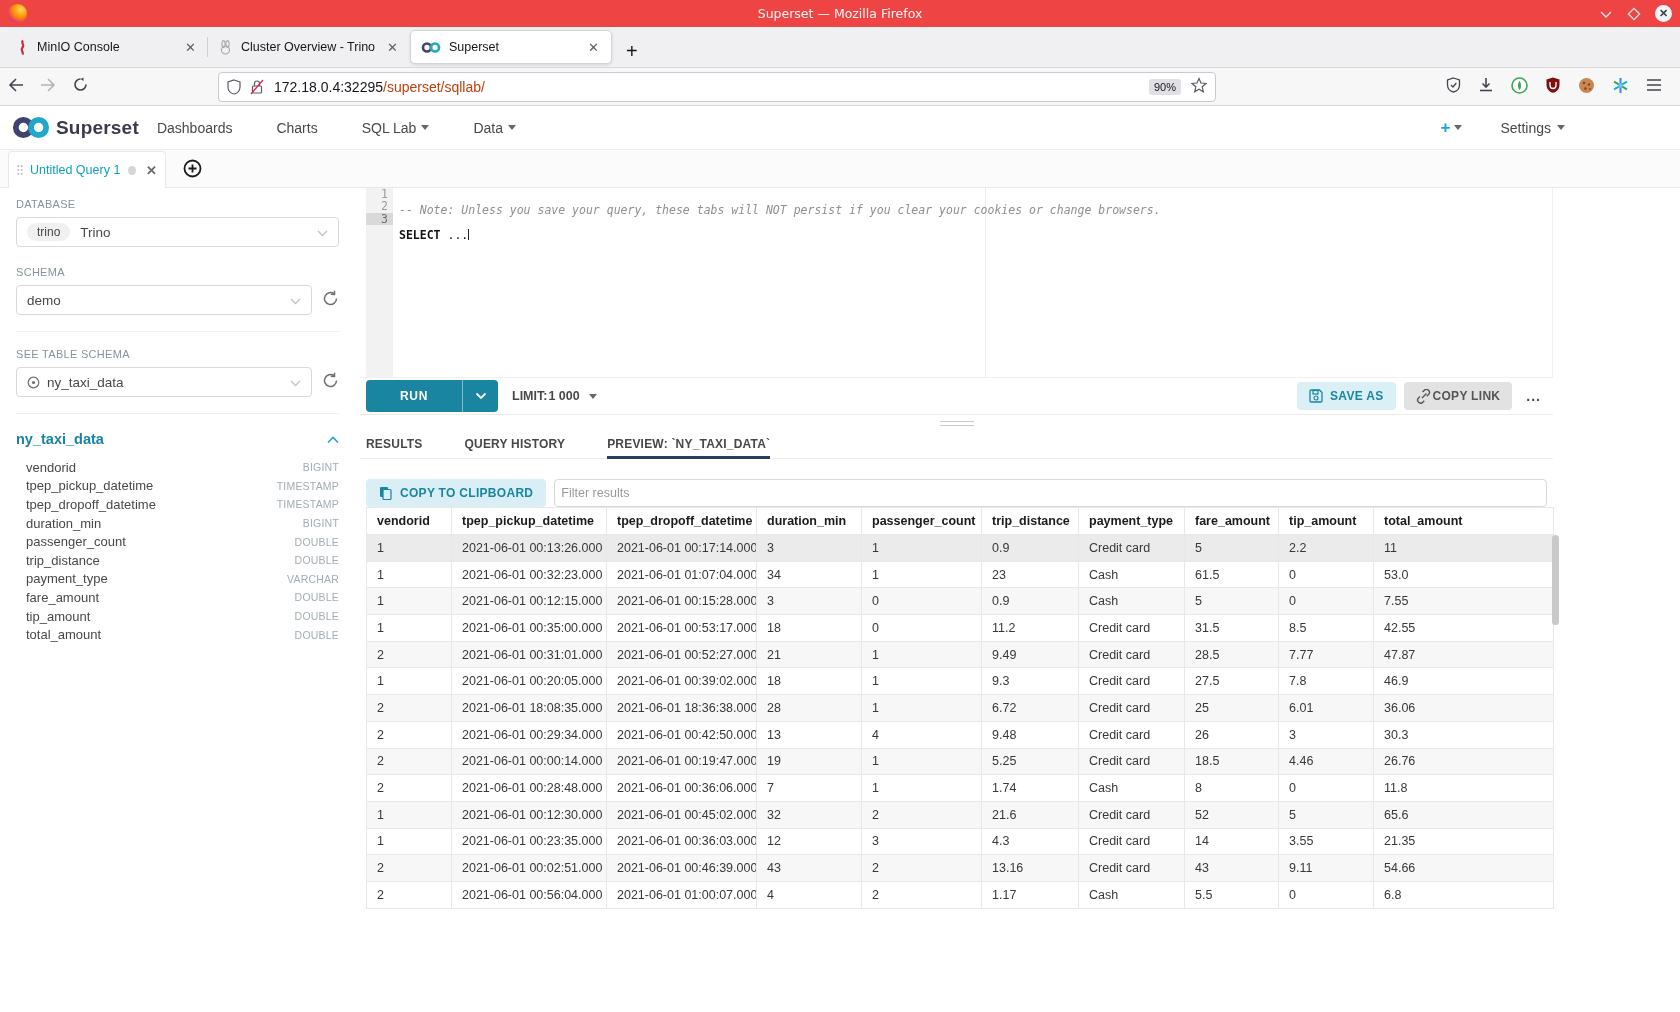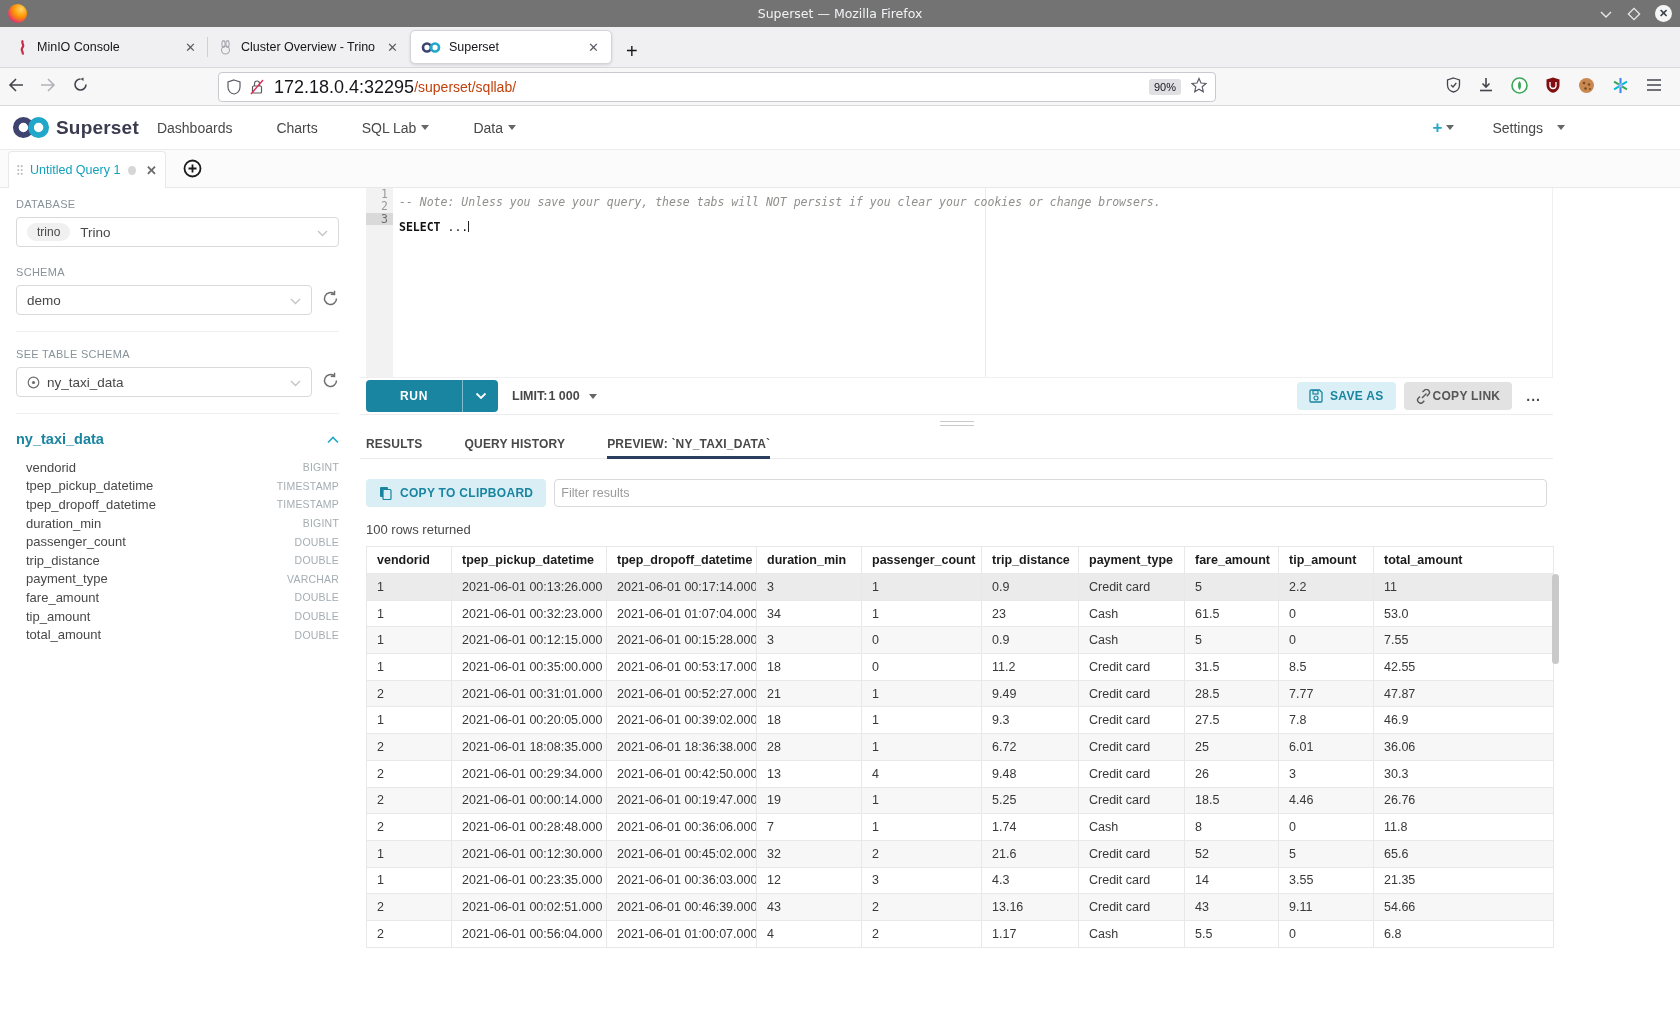--- a/index.html
+++ b/index.html
@@ -1,21 +1,21 @@
 <!DOCTYPE html>
 <html><head>
 <meta charset="utf-8">
 <style>
   * { margin:0; padding:0; box-sizing:border-box; }
   html,body { width:1680px; height:1012px; overflow:hidden; background:#fff;
               font-family:"Liberation Sans", sans-serif; }
 
   
   .titlebar { position:absolute; left:0; top:0; width:1680px; height:27px;
-              background:#737373; display:flex; align-items:center; }
+              background:#ef4444; display:flex; align-items:center; }
   .ff-logo { position:absolute; left:8px; top:4px; width:19px; height:19px; border-radius:50%;
              background:radial-gradient(circle at 68% 28%, #ffd567 0%, #ff9500 40%, #e3366c 75%, #9059ff 100%); }
   .win-title { width:100%; text-align:center; color:#f2f3f5; font-size:12.5px; font-family:"DejaVu Sans", sans-serif; }
   .win-controls { position:absolute; right:8px; top:0; height:27px; display:flex; align-items:center; gap:14px; }
   .win-controls svg { display:block; }
   .close-circle { width:17px; height:17px; border-radius:50%; background:#f6f6f6; display:flex; align-items:center; justify-content:center;
                   color:#3c434d; font-size:11px; font-weight:bold; }
 
   .tabstrip { position:absolute; left:0; top:27px; width:1680px; height:41px; background:#f0f0f2;
               border-bottom:1px solid #d8d8dc; display:flex; align-items:flex-end; }
@@ -26,39 +26,39 @@
   .btab.active::before { display:none; }
   .btab .tab-label { flex:1; margin-left:8px; white-space:nowrap; overflow:hidden; text-overflow:ellipsis; }
   .tab-close { color:#5b5b66; font-size:13px; padding:0 4px; }
   .new-tab-btn { color:#15141a; font-size:20px; font-weight:300; margin:0 0 6px 14px; line-height:20px; }
 
   .urlrow { position:absolute; left:0; top:68px; width:1680px; height:38px; background:#f7f7f8;
             border-bottom:1px solid #d8d8dc; display:flex; align-items:center; }
   .nav-ic { color:#45454e; font-size:16px; width:32px; text-align:center; }
   .urlbar { position:absolute; left:218px; top:4px; width:998px; height:30px; background:#fff;
             border:1px solid #c9c9cf; border-radius:4px; display:flex; align-items:center; padding:0 8px; }
-  .urlbar .host { color:#15141a; font-size:18px; }
+  .urlbar .host { color:#15141a; font-size:14px; }
   .urlbar .path { color:#c2410c; font-size:14px; }
   .zoom-badge { margin-left:auto; background:#e0e0e4; color:#15141a; border-radius:3px;
                 font-size:11px; padding:2px 5px; }
   .star-ic { margin-left:10px; }
   .addon-icons { position:absolute; right:18px; top:0; height:38px; display:flex; align-items:center; gap:17px; }
 
   
   .s-navbar { position:absolute; left:0; top:106px; width:1680px; height:44px; background:#fff;
               border-bottom:1px solid #ececec; display:flex; align-items:center; }
   .s-logo { display:flex; align-items:center; margin-left:12px; }
   .s-logo-text { font-size:19px; font-weight:bold; color:#3b3b4f; margin-left:6px; letter-spacing:.2px; }
   .s-nav-items { display:flex; margin-left:18px; gap:44px; }
   .s-nav-item { color:#484848; font-size:14px; display:flex; align-items:center; gap:5px; }
   .caret-down { width:0; height:0; border-left:4px solid transparent; border-right:4px solid transparent;
                 border-top:5px solid #666; display:inline-block; }
   .s-nav-right { position:absolute; right:115px; display:flex; align-items:center; gap:38px; }
   .plus-menu { color:#20a7c9; font-size:17px; font-weight:bold; display:flex; align-items:center; gap:4px; }
-  .settings-menu { color:#484848; font-size:14px; display:flex; align-items:center; gap:14px; }
+  .settings-menu { color:#484848; font-size:14px; display:flex; align-items:center; gap:6px; }
 
   
   .qtab-row { position:absolute; left:0; top:150px; width:1680px; height:38px; background:#fbfbfb;
               border-bottom:1px solid #e8e8e8; }
   .qtab { position:absolute; left:8px; top:1px; height:37px; width:158px; background:#fff;
           border:1px solid #e8e8e8; border-bottom:none; border-radius:4px 4px 0 0;
           display:flex; align-items:center; padding:0 8px; }
   .qtab-label { color:#13a0bd; font-size:12.5px; margin-left:7px; white-space:nowrap; }
   .qtab-dot { width:9px; height:9px; border-radius:50%; background:#d6d6d6; margin-left:8px; }
   .qtab-close { color:#6b6b6b; font-size:13px; margin-left:10px; font-weight:bold; }
@@ -81,21 +81,21 @@
   .col-name { color:#484848; font-size:13px; }
   .col-type { color:#a3adb3; font-size:10.5px; letter-spacing:.2px; }
 
   
   .main { position:absolute; left:360px; top:188px; width:1193px; height:824px; background:#fff; }
   .editor { position:relative; width:1193px; height:189px; background:#fff; border-right:1px solid #f0f0f0;
             font-family:"DejaVu Sans Mono", monospace; font-size:11.5px; line-height:12.4px; }
   .gutter { position:absolute; left:6px; top:0; width:27px; height:189px; background:#f2f2f2; }
   .gut-num { color:#9a9a9a; text-align:right; padding-right:5px; height:12.4px; }
   .gut-num.active { background:#d9d9d9; color:#6d6d6d; }
-  .code { position:absolute; left:39px; top:8px; right:0; height:189px; }
+  .code { position:absolute; left:39px; top:16px; right:0; height:189px; }
   .code-line { height:12.4px; white-space:pre; }
   .comment { color:#8e908c; font-style:italic; }
   .kw { color:#111; font-weight:bold; }
   .plain { color:#111; }
   .caret-bar { display:inline-block; width:1px; height:11px; background:#222; vertical-align:-1px; }
   .print-margin { position:absolute; left:625px; top:0; width:1px; height:189px; background:#ebebeb; }
 
   
   .sql-toolbar { position:relative; width:1193px; height:38px; border-top:1px solid #f0f0f0; border-bottom:1px solid #ececec;
                  display:flex; align-items:center; padding:0 6px; }
@@ -508,21 +508,20 @@
     <div class="res-controls">
       <button class="btn-copyclip">
         <svg width="13" height="14" viewBox="0 0 13 14">
           <rect x="1" y="1" width="8" height="10" rx="1" fill="#1985a0"></rect>
           <rect x="4" y="3.5" width="8" height="10" rx="1" fill="#d9eef5" stroke="#1985a0" stroke-width="1.2"></rect>
         </svg>
         <span>COPY TO CLIPBOARD</span>
       </button>
       <input class="filter-input" value="" placeholder="Filter results" style="">
     </div>
-    <div class="row-count">100 rows returned</div>
 
     <div class="grid-wrap">
       <table class="results-grid">
         <colgroup id="grid-cols">
             <col style="width: 85px;">
             <col style="width: 155px;">
             <col style="width: 150px;">
             <col style="width: 105px;">
             <col style="width: 120px;">
             <col style="width: 97px;">

